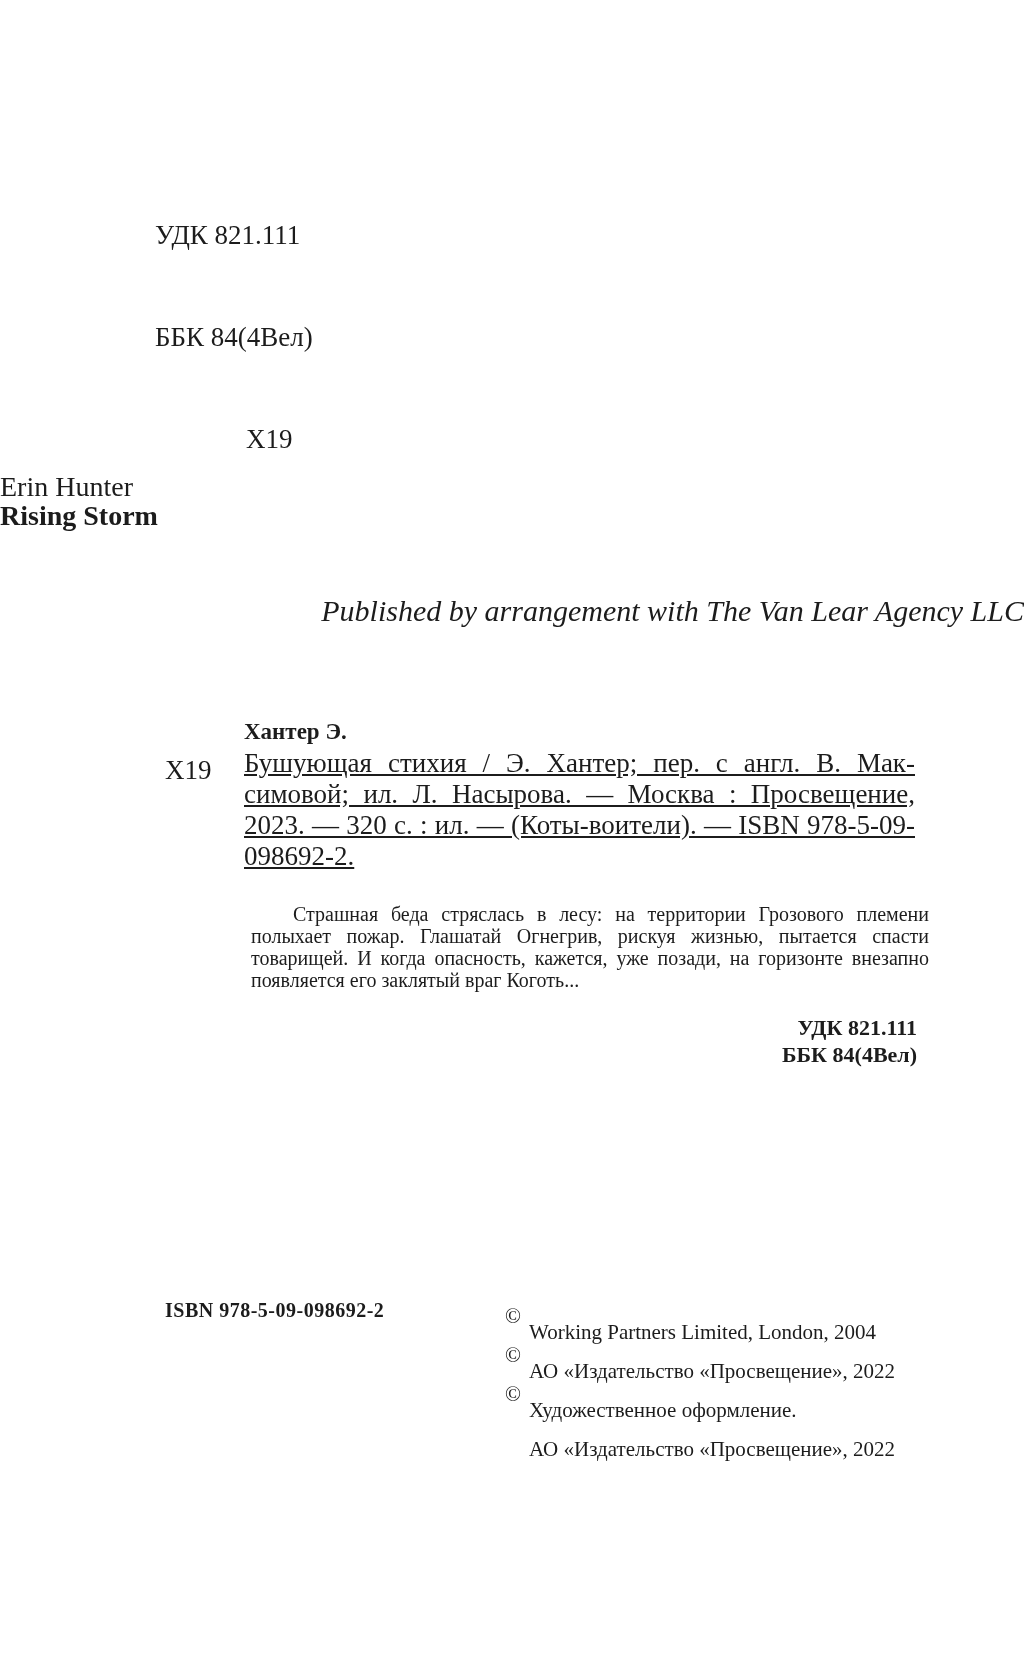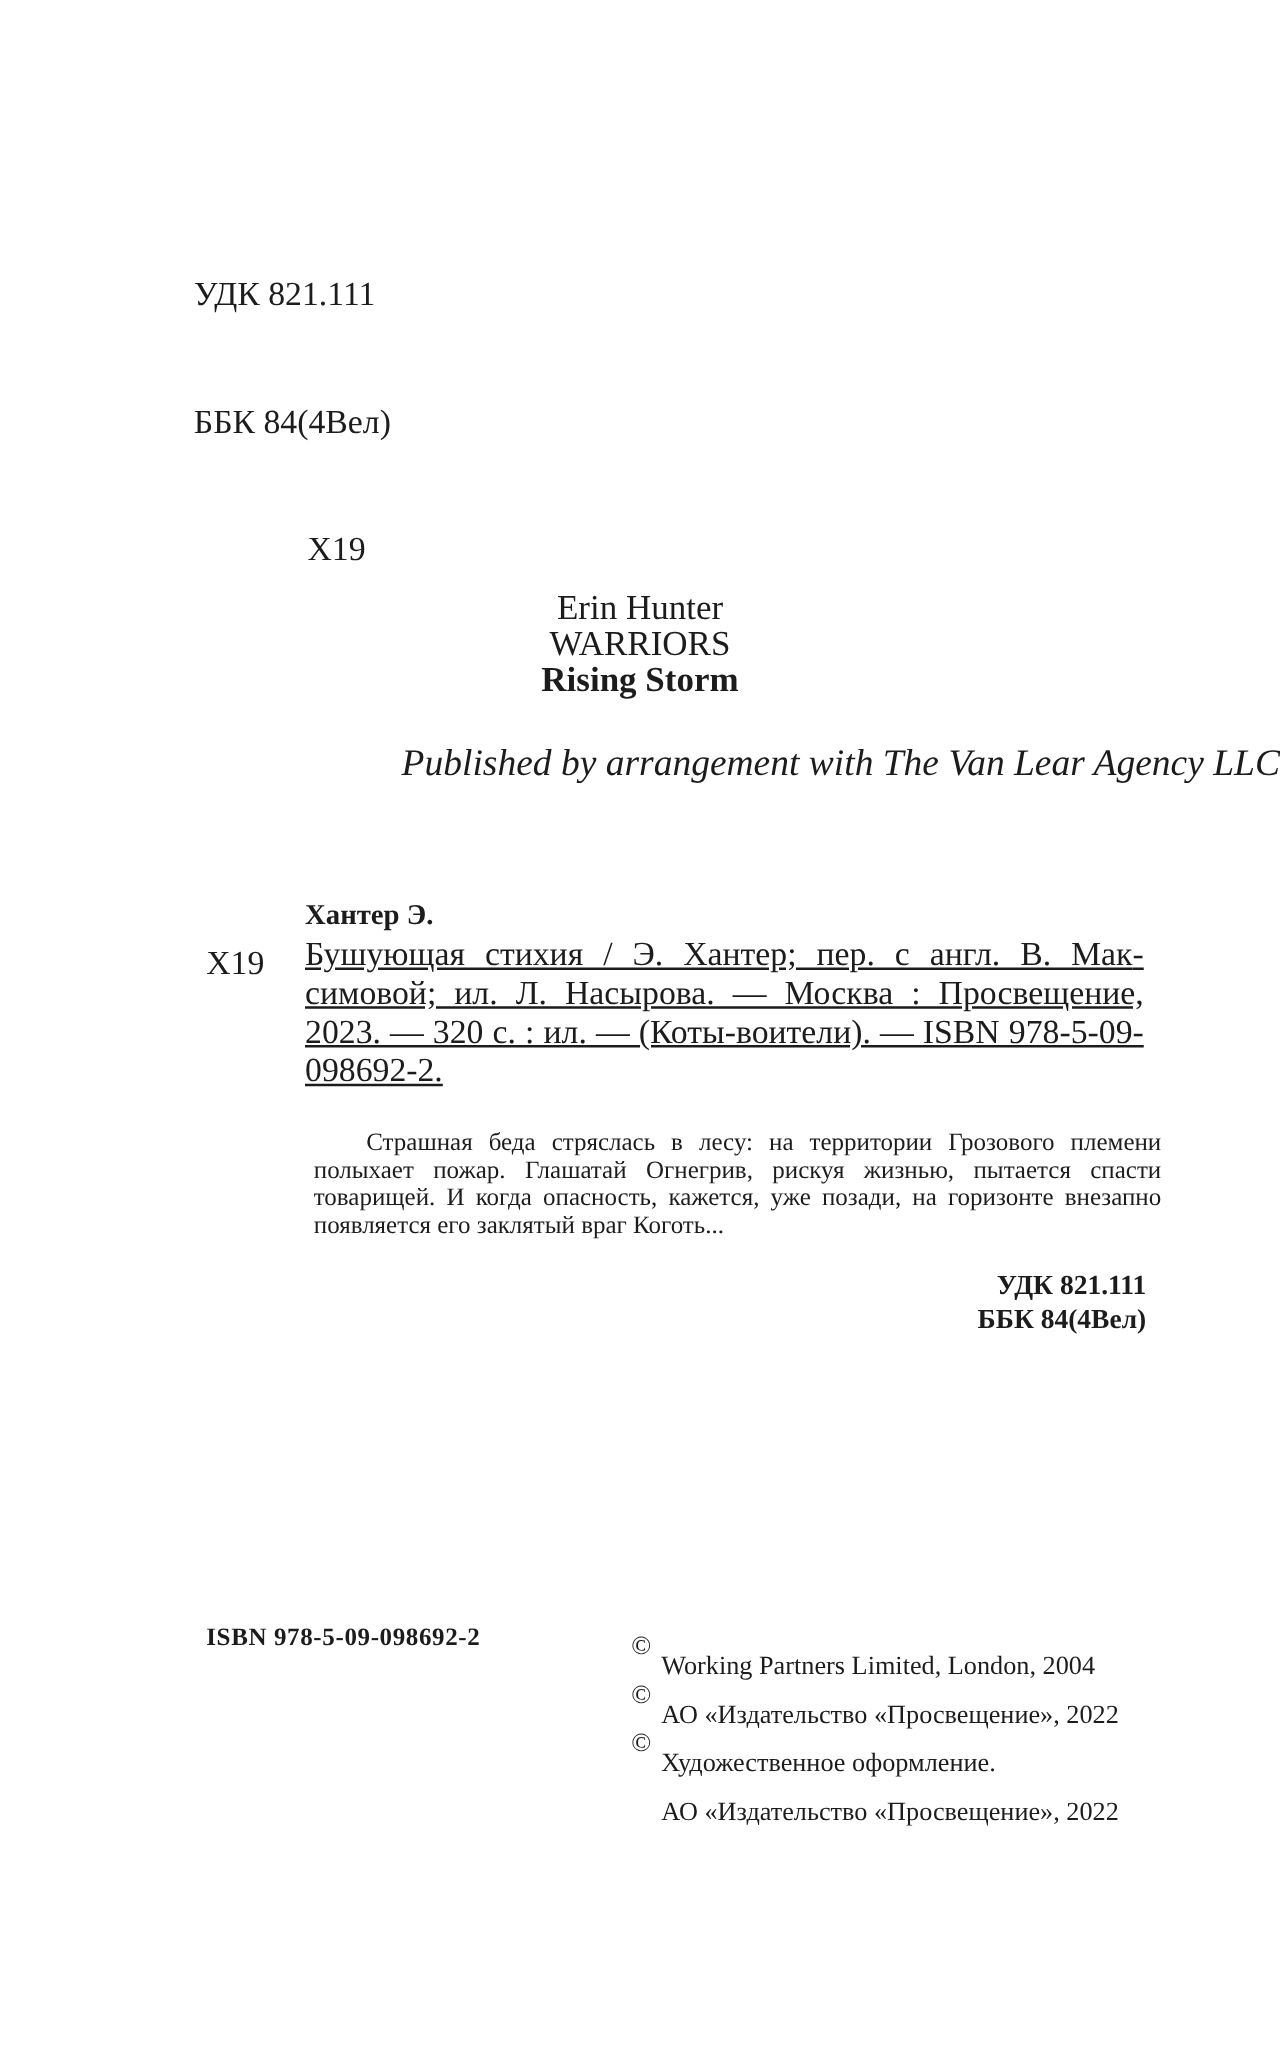--- a/index.html
+++ b/index.html
@@ -27,21 +27,20 @@
   }
   .udk-block .indent {
     padding-left: 91px;
   }
 
   
   .title-block {
     left: 0;
     right: 0;
     top: 472px;
-    text-align: center;
     font-size: 28px;
     line-height: 29px;
   }
   .title-block .bold { font-weight: bold; }
 
   
   .agency-line {
     left: 0;
     right: 0;
     top: 594px;
@@ -133,21 +132,20 @@
 <body>
 
 <div class="abs udk-block">
   <div>УДК 821.111</div>
   <div>ББК 84(4Вел)</div>
   <div class="indent">Х19</div>
 </div>
 
 <div class="abs title-block">
   <div>Erin Hunter</div>
-  <div>WARRIORS</div>
   <div class="bold">Rising Storm</div>
 </div>
 
 <div class="abs agency-line">Published by arrangement with The Van Lear Agency LLC</div>
 
 <div class="abs card">
   <p class="card-author">Хантер Э.</p>
   <span class="card-code">Х19</span>
   <p class="card-entry">Бушующая стихия / Э. Хантер; пер. с англ. В. Мак­симовой; ил. Л. Насырова. — Москва : Просве­щение, 2023. — 320 с. : ил. — (Коты-воители). — ISBN 978-5-09-098692-2.</p>
 </div>

